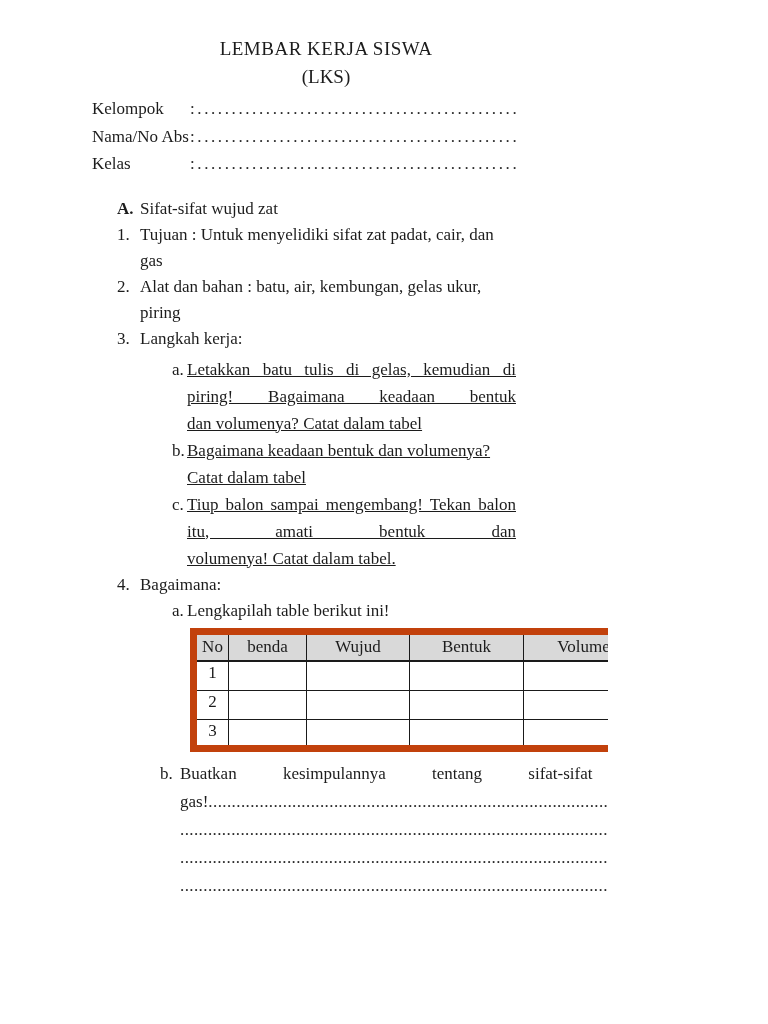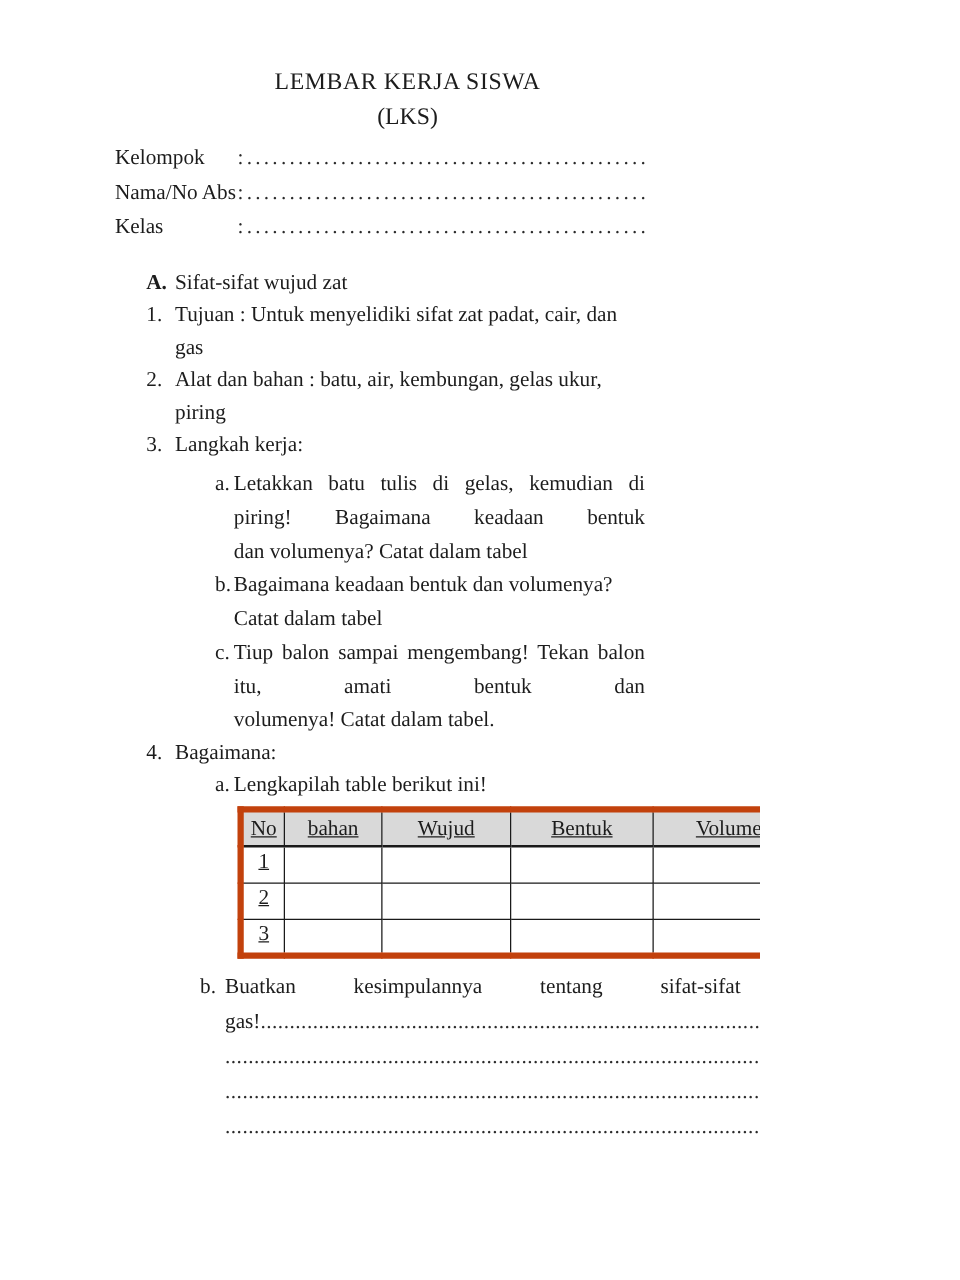--- a/index.html
+++ b/index.html
@@ -7,21 +7,21 @@
   body {
     width: 768px;
     min-height: 1024px;
     font-family: "Liberation Serif", "DejaVu Serif", serif;
     color: #1c1c1c;
   }
   .page {
     width: 608px;
     min-height: 1024px;
     background: #ffffff;
-    padding: 52px 92px 40px 92px;
+    padding: 35px 92px 40px 92px;
     overflow: hidden;
   }
   
   .title-wrap { margin-left: 44px; text-align: center; }
   .title { font-size: 19px; line-height: 28px; letter-spacing: 0.5px; }
   .subtitle { font-size: 19px; line-height: 28px; }
   
   .fields { margin-top: 4px; }
   .field-row { display: flex; line-height: 27.5px; font-size: 17px; }
   .field-label { width: 98px; flex: 0 0 98px; }
@@ -31,37 +31,37 @@
   }
   
   .section-head { margin-top: 18px; margin-left: 25px; display: flex; line-height: 26px; font-size: 17px; }
   .section-head .marker { width: 23px; flex: 0 0 23px; font-weight: bold; }
   .section-head .sec-title { font-weight: normal; }
   .num-item { margin-left: 25px; display: flex; line-height: 26px; font-size: 17px; }
   .num-item .marker { width: 23px; flex: 0 0 23px; }
   .steps { margin-top: 4px; }
   .step { margin-left: 80px; display: flex; font-size: 17px; line-height: 27px; }
   .step .marker { width: 15px; flex: 0 0 15px; }
-  .step .step-text { flex: 1 1 auto; }
+  .step .step-text { flex: 1 1 auto; text-decoration: underline; }
   .just { text-align: justify; text-align-last: justify; }
   
   .question-a { margin-left: 80px; display: flex; line-height: 26px; font-size: 17px; }
   .question-a .marker { width: 15px; flex: 0 0 15px; }
   table.wtable {
     border-collapse: collapse;
     margin: 4px 0 0 98px;
     width: 453px;
     table-layout: fixed;
     font-size: 17px;
   }
   table.wtable th, table.wtable td {
     border: 1px solid #1a1a1a;
     padding: 0;
   }
-  table.wtable { border: 5px solid #c2410c; text-decoration: underline; }
+  table.wtable { border: 7px solid #c2410c; }
   table.wtable th {
     background: #d9d9d9;
     font-weight: normal;
     height: 30px;
     text-align: center;
     vertical-align: middle;
     border-bottom: 2px solid #1a1a1a;
   }
   table.wtable td { height: 29px; vertical-align: top; text-align: center; padding-top: 1px; }
   .col-no { width: 35px; }
@@ -160,21 +160,21 @@
     <colgroup>
       <col class="col-no">
         <col class="col-benda">
         <col class="col-wujud">
         <col class="col-bentuk">
         <col class="col-volume">
     </colgroup>
     <thead>
       <tr>
         <th>No</th>
-        <th>bahan</th>
+        <th>benda</th>
         <th>Wujud</th>
         <th>Bentuk</th>
         <th>Volume</th>
       </tr>
     </thead>
     <tbody>
       <tr>
         <td>1</td>
         <td></td>
         <td></td>

